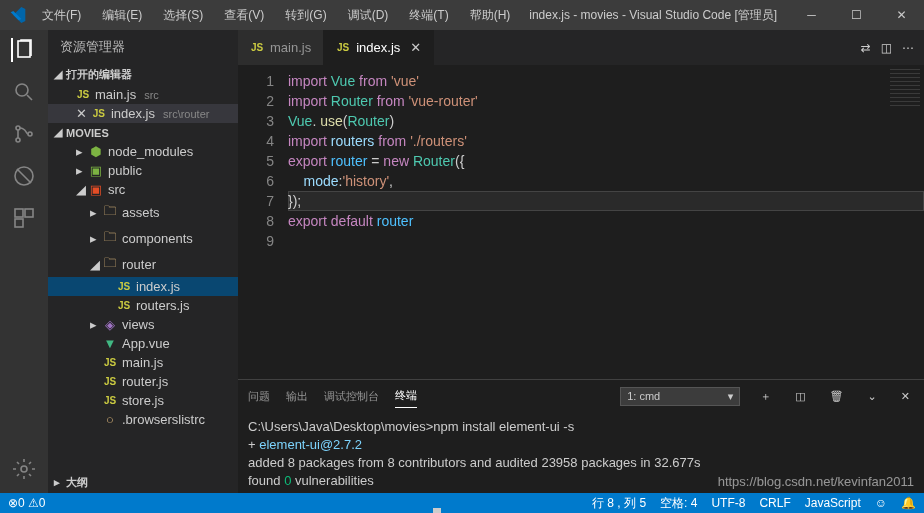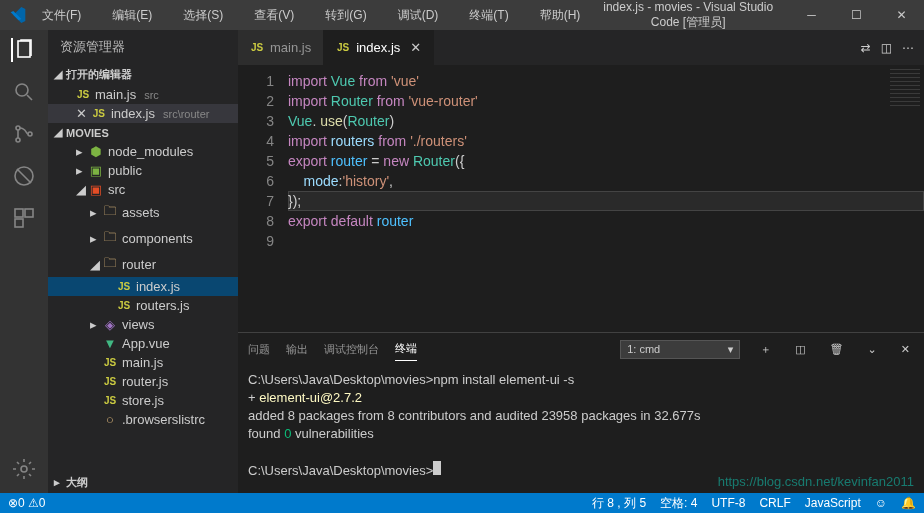--- a/index.html
+++ b/index.html
@@ -1,19 +1,19 @@
 <!DOCTYPE html>
 <html><head>
 <meta charset="utf-8">
 <style>
 *{margin:0;padding:0;box-sizing:border-box;font-family:"Segoe UI",sans-serif}
 body{background:#1e1e1e;color:#ccc;width:924px;height:513px;overflow:hidden;font-size:12px}
 .titlebar{height:30px;background:#3c3c3c;display:flex;align-items:center;color:#ccc}
 .titlebar .logo{width:35px;display:flex;justify-content:center;align-items:center}
-.menu{display:flex;gap:17px}
+.menu{display:flex;gap:7px}
 .menu span{padding:4px 7px;cursor:pointer}
 .title{flex:1;text-align:center;font-size:12px}
 .winbtns{display:flex}
 .winbtn{width:45px;height:30px;display:flex;align-items:center;justify-content:center}
 .main{display:flex;height:463px}
 .activitybar{width:48px;background:#333;display:flex;flex-direction:column;align-items:center;padding-top:8px;gap:18px}
 .activitybar .icon{color:#858585;cursor:pointer}
 .activitybar .icon.active{color:#fff;border-left:2px solid #fff;padding-left:0}
 .activitybar .spacer{flex:1}
 .sidebar{width:190px;background:#252526;display:flex;flex-direction:column}
@@ -43,33 +43,33 @@
 .tab .fi{font-size:10px}
 .tab .close{color:#ccc;margin-left:4px}
 .tabactions{margin-left:auto;display:flex;align-items:center;gap:10px;padding-right:10px;color:#ccc}
 .code{flex:1;display:flex;background:#1e1e1e;font-family:Consolas,monospace;font-size:14px;padding-top:6px;position:relative}
 .gutter{width:50px;text-align:right;color:#858585;padding-right:14px;line-height:20px}
 .codelines{line-height:20px;flex:1}
 .codelines .ln{white-space:pre}
 .codelines .cursor-line{background:#2a2a2a;box-shadow:inset 0 0 0 1px #444}
 .kw{color:#c586c0}.cls{color:#4ec9b0}.str{color:#ce9178}.fn{color:#dcdcaa}.var{color:#9cdcfe}.obj{color:#4fc1ff}
 .minimap{position:absolute;right:4px;top:4px;width:30px;height:40px;opacity:.5;background:linear-gradient(#555 1px,transparent 1px);background-size:100% 4px}
-.panel{height:161px;border-top:1px solid #414141;background:#1e1e1e;display:flex;flex-direction:column}
+.panel{height:114px;border-top:1px solid #414141;background:#1e1e1e;display:flex;flex-direction:column}
 .paneltabs{display:flex;align-items:center;padding:4px 10px;gap:16px;font-size:11px;color:#969696}
 .paneltabs .pt{cursor:pointer;padding:4px 0}
 .paneltabs .pt.active{color:#fff;border-bottom:1px solid #fff}
 .paneltabs .spacer{flex:1}
 .termsel{background:#3c3c3c;border:1px solid #555;color:#ccc;padding:2px 6px;font-size:11px;width:120px;display:flex;justify-content:space-between}
 .panelbtn{color:#ccc;cursor:pointer;padding:0 4px}
 .term{flex:1;font-family:Consolas,monospace;font-size:13px;padding:6px 10px;line-height:18px;color:#ccc}
-.term .y{color:#fef9c3}.term .g{color:#0dbc79}.term .cur{background:#ccc;color:#1e1e1e;display:inline-block;width:8px;height:14px}
+.term .y{color:#7dd3fc}.term .g{color:#0dbc79}.term .cur{background:#ccc;color:#1e1e1e;display:inline-block;width:8px;height:14px}
 .statusbar{height:20px;background:#007acc;color:#fff;display:flex;align-items:center;font-size:12px;padding:0 8px;gap:14px}
 .statusbar .spacer{flex:1}
 .statusbar span{cursor:pointer}
-.watermark{position:absolute;right:10px;bottom:24px;color:#14b8a6;font-size:13px;opacity:.6}
+.watermark{position:absolute;right:10px;bottom:24px;color:#e5e5e5;font-size:13px;opacity:.6}
 svg{display:block}
 </style>
 </head>
 <body>
 
 <div class="titlebar">
   <div class="logo">
     <svg width="16" height="16" viewBox="0 0 24 24">
         <path fill="#0065a9" d="M23 3l-6-3-12 12 12 12 6-3V3z"></path>
         <path fill="#007acc" d="M1 8l4-2 12 12-4 2z"></path>

